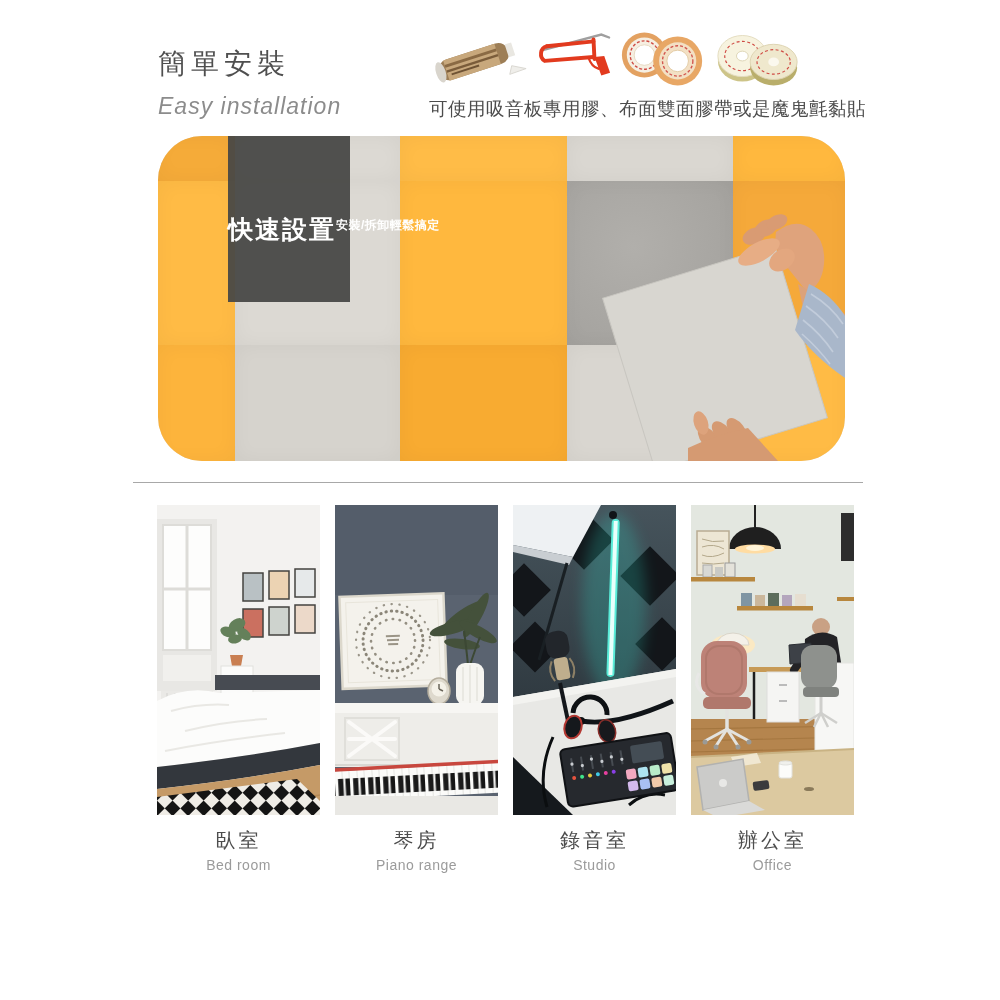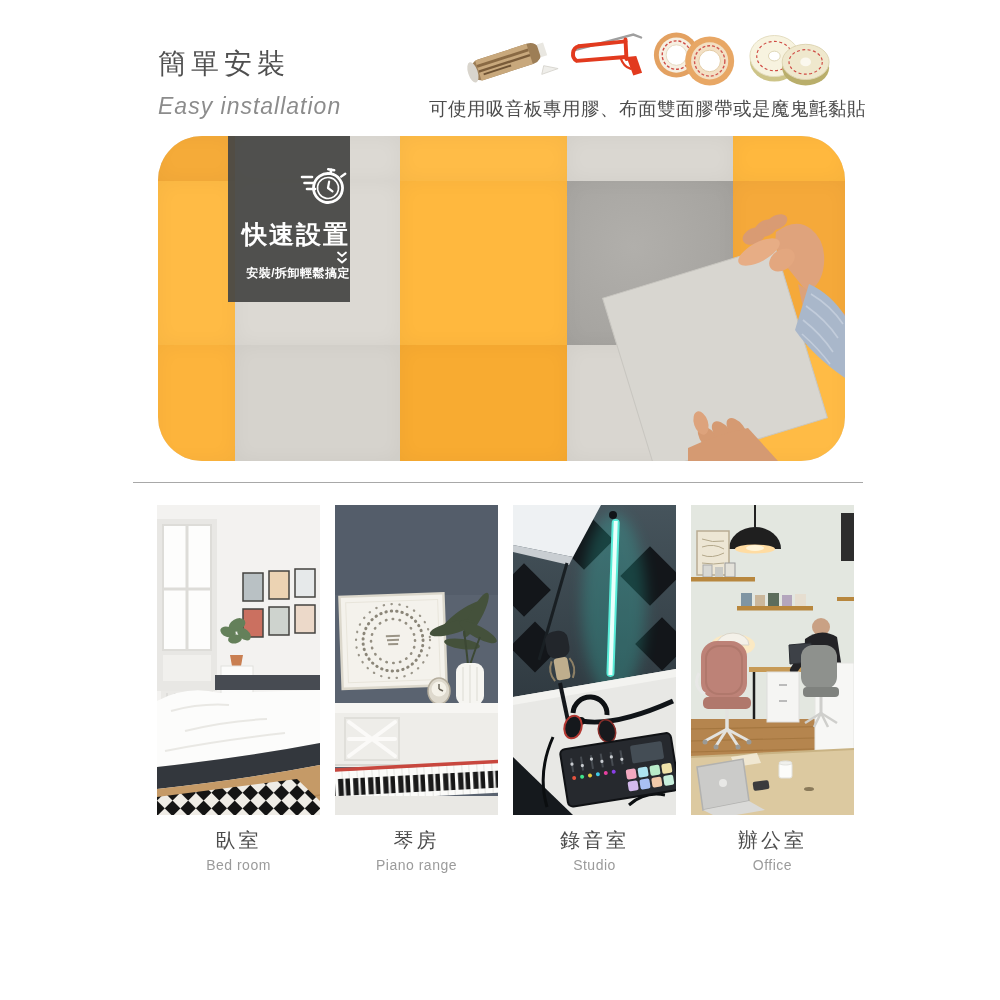--- a/index.html
+++ b/index.html
@@ -6,35 +6,35 @@
   html,body { width:1000px; height:1000px; background:#fff; overflow:hidden;
     font-family:"Liberation Sans","DejaVu Sans",sans-serif; color:#4d4d4d; }
   .page { position:relative; width:1000px; height:1000px; background:#fff; }
 
   
   .header-row { display:flex; justify-content:space-between; align-items:flex-end; }
   .hr1 { padding:27px 134px 0 158px; }
   .hr2 { padding:16px 155px 0 158px; }
   .sec-title { font-size:28px; font-weight:500; letter-spacing:5px; color:#4f4f4f; line-height:1.15; }
   .sec-sub { margin-top:13px; font-size:23px; font-weight:400; color:#8c8c8c; letter-spacing:1px; line-height:1.2;font-style:italic; }
-  .right-col { display:flex; flex-direction:column; align-items:center; }
+  .right-col { display:flex; flex-direction:column; align-items:flex-start; }
   .tools-row { display:flex; align-items:center; gap:4px; height:62px; }
   .caption { font-size:18.5px; color:#4c4c4c; letter-spacing:0.5px; margin-top:7px; white-space:nowrap; }
   .caption2 { font-size:17.5px; color:#555; letter-spacing:0.5px; white-space:nowrap; padding-bottom:4px; }
 
   
   .banner { position:relative; margin:15px 0 0 158px; width:687px; height:325px;
     border-radius:44px; overflow:hidden; background:#ddd; }
   .tiles { position:absolute; inset:0; display:grid;
     grid-template-columns:77px 165px 167px 166px 112px;
     grid-template-rows:45px 164px 116px; }
   .tiles > div { box-shadow:inset 0 0 20px rgba(0,0,0,0.04); }
   .quick-box { position:absolute; left:70px; top:0; width:122px; height:166px;
-    background:rgba(71,71,69,0.94); display:flex; flex-direction:column; align-items:flex-end;
-    padding-top:24px; }
+    background:rgba(71,71,69,0.94); display:flex; align-items:center;
+    padding-top:12px; }
   .quick-title { margin-top:8px; font-size:25px; font-weight:700; color:#fff; letter-spacing:2px; white-space:nowrap; }
   .quick-note { font-size:12px; font-weight:600; color:#fff; letter-spacing:0.5px; white-space:nowrap; }
   .hand-svg { position:absolute; left:400px; top:0; }
 
   
   .divider { width:730px; height:1px; background:#a8a8a8; margin:21px 0 0 133px; }
 
   
   .photos { display:flex; gap:15px; margin:22px 0 0 157px; }
   .photo-card { width:163px; display:flex; flex-direction:column; align-items:center; }

